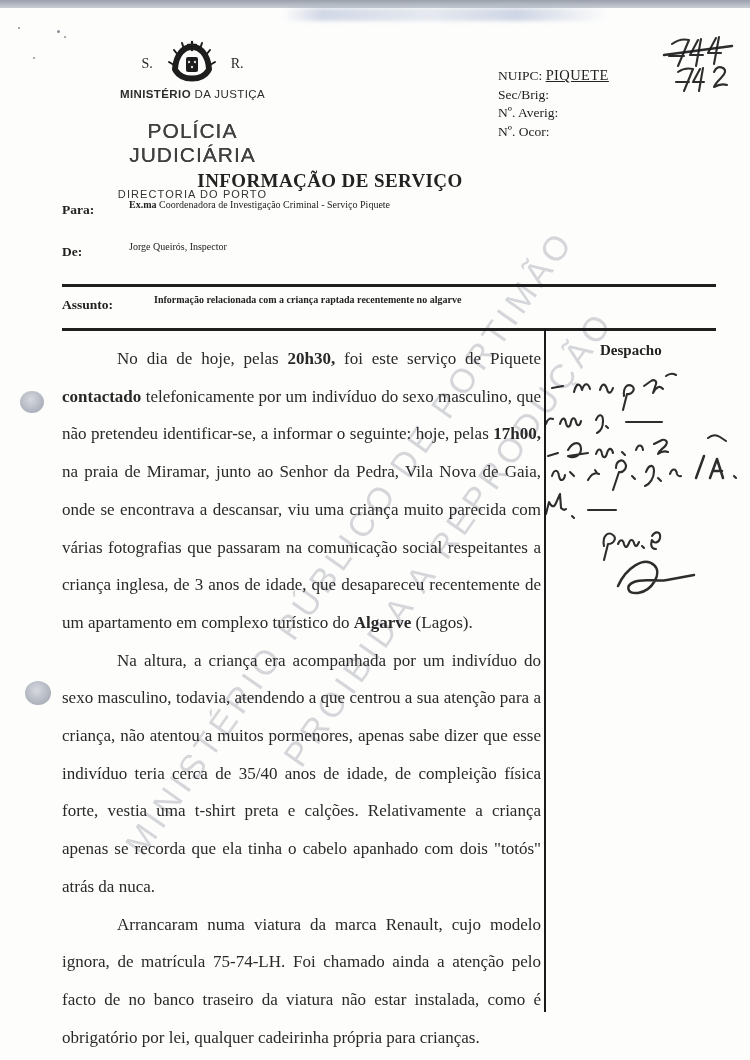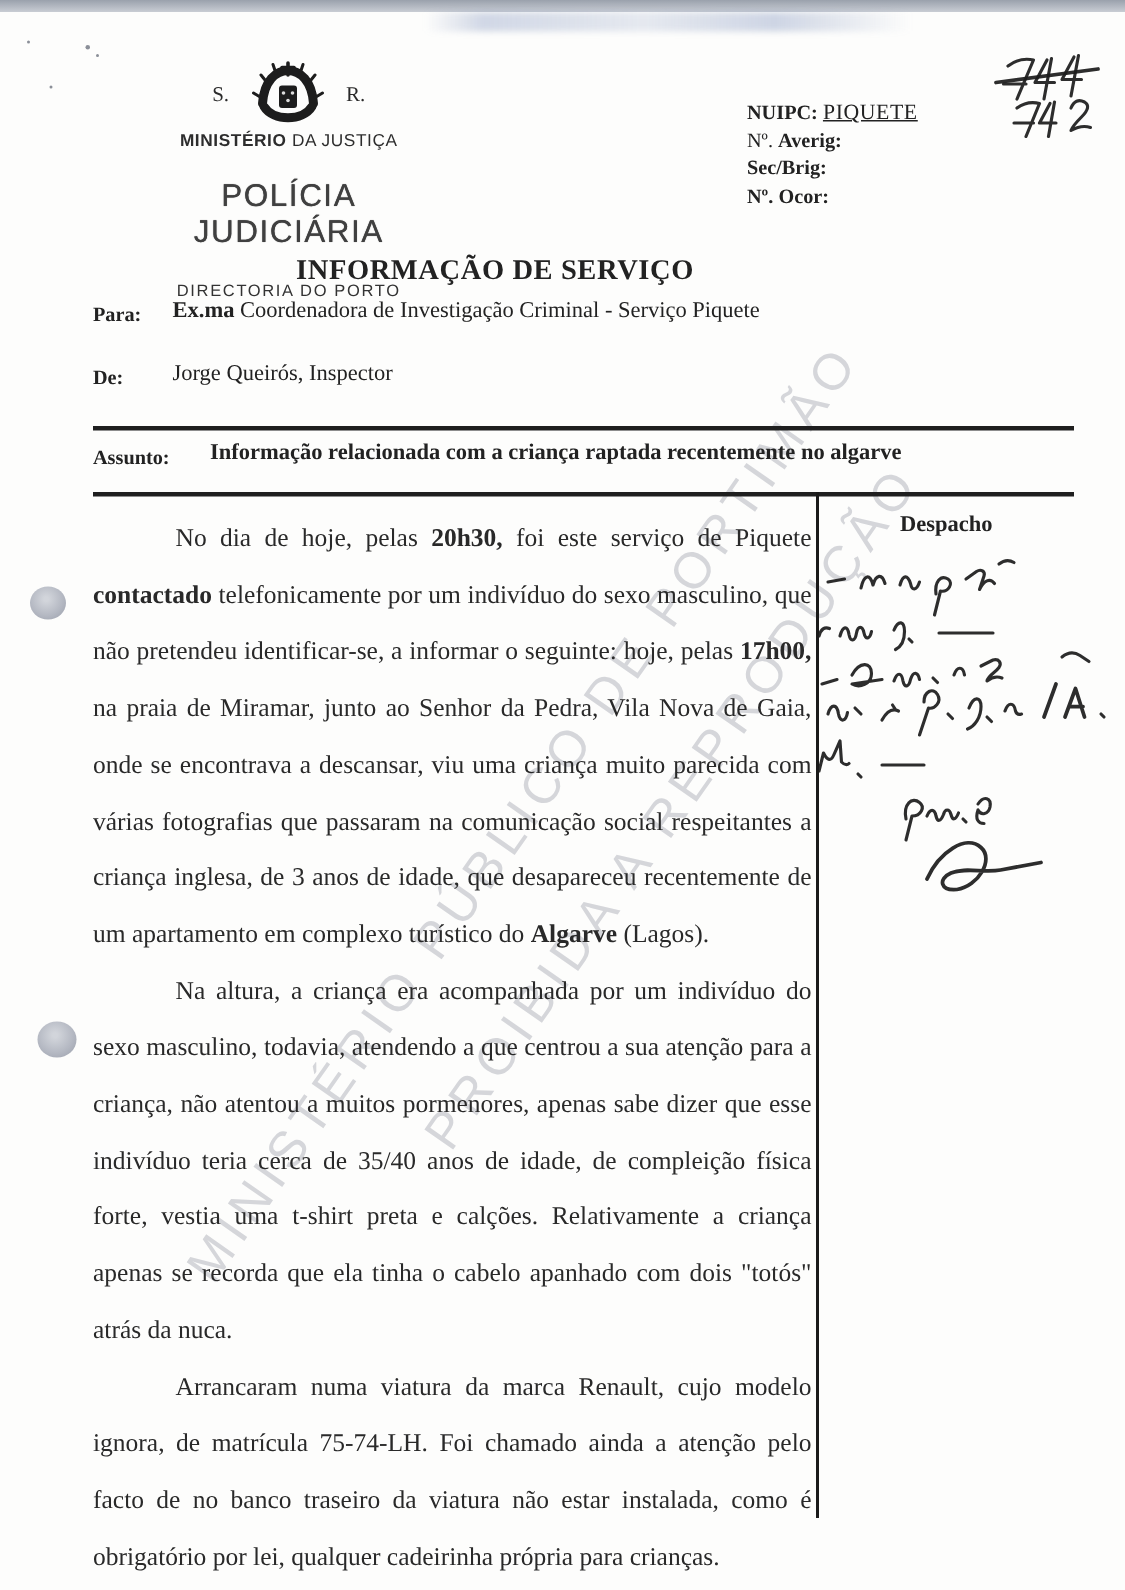--- a/index.html
+++ b/index.html
@@ -23,29 +23,29 @@
   .lh-row{display:flex;align-items:center;justify-content:center;gap:13px;height:40px;}
   .lh-initial{font-family:"Liberation Serif",serif;font-size:14px;color:#2a2a2a;}
   .lh-ministry{margin-top:4px;font-size:11.5px;letter-spacing:.4px;color:#2d2d2d;}
   .lh-ministry b{font-weight:700;}
   .lh-org{margin-top:19px;font-size:21px;letter-spacing:1px;color:#404040;font-weight:400;
     text-shadow:0 0 .5px #333;}
   .lh-dir{margin-top:21px;font-size:11px;letter-spacing:1.1px;color:#333;}
 
   
   .meta{left:498px;top:66px;width:220px;font-size:13.5px;line-height:18.5px;z-index:3;}
-  .meta .lbl{font-weight:700;}
+  .meta .lbl{font-weight:400;}
   .meta .val{font-size:14.5px;letter-spacing:.4px;text-decoration:underline;}
   .meta .light{font-weight:400;}
 
   
   .doc-title{left:0;top:170px;width:660px;text-align:center;font-size:19px;font-weight:700;
     letter-spacing:.4px;z-index:3;}
   .f-label{font-weight:700;font-size:13.5px;z-index:3;}
-  .f-value{font-size:15px;z-index:3;}
+  .f-value{font-size:10px;z-index:3;margin-left:14px;}
   .rule{height:3px;background:#1f1f1f;z-index:3;}
   .vline{width:2px;background:#1a1a1a;z-index:3;}
 
   
   .despacho-label{left:600px;top:342px;font-size:15px;font-weight:700;z-index:4;}
   .ink path{fill:none;stroke:#1b1b1b;stroke-width:2.1;stroke-linecap:round;stroke-linejoin:round;opacity:.92;}
   .ink .thick{stroke-width:2.5;}
 
   
   .watermark{left:382px;top:565px;transform:translate(-50%,-50%) rotate(-55deg);z-index:1;
@@ -99,22 +99,22 @@
       </span>
       <span class="lh-initial">R.</span>
     </div>
     <div class="lh-ministry"><b>MINISTÉRIO</b><span> DA JUSTIÇA</span></div>
     <div class="lh-org">POLÍCIA JUDICIÁRIA</div>
     <div class="lh-dir">DIRECTORIA DO PORTO</div>
   </div>
 
   <div class="abs meta">
     <div><span class="lbl">NUIPC:</span> <span class="val">PIQUETE</span></div>
+    <div><span class="lbl">Sec/Brig:</span></div>
     <div><span class="light">Nº.</span> <span class="lbl">Averig:</span></div>
-    <div><span class="lbl">Sec/Brig:</span></div>
     <div><span class="lbl">Nº. Ocor:</span></div>
   </div>
 
   <div class="abs" style="left:662px;top:28px;z-index:5;">
     <svg class="ink" width="88" height="64" viewBox="0 0 88 64">
       <g transform="translate(8,6)">
         <path d="M2,10 q8,-6 17,-4 l-11,26 M-1,22 h15"></path>
         <path d="M28,6 l-8,15 h13 M31,5 l-5,27"></path>
         <path d="M46,4 l-8,15 h13 M49,3 l-5,27"></path>
         <path class="thick" d="M-6,21 L62,12"></path>

